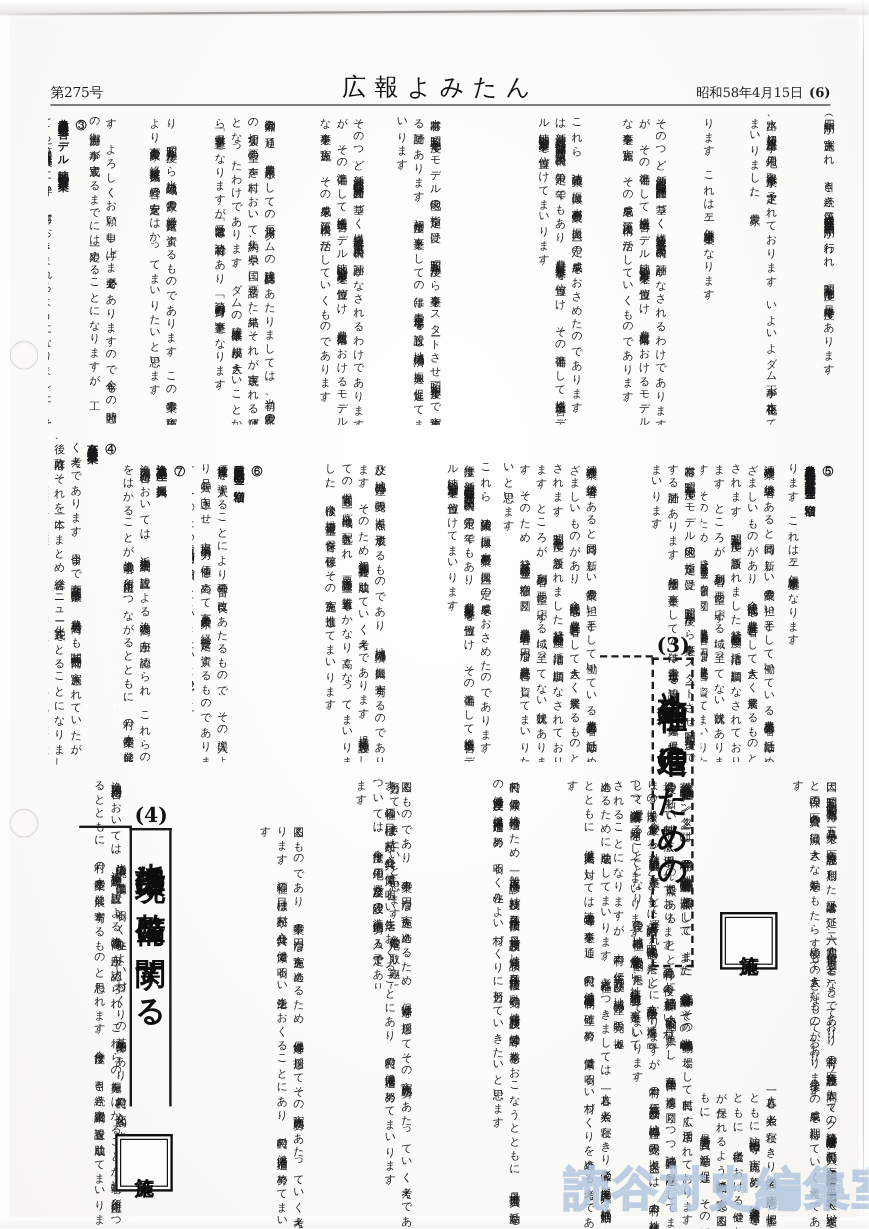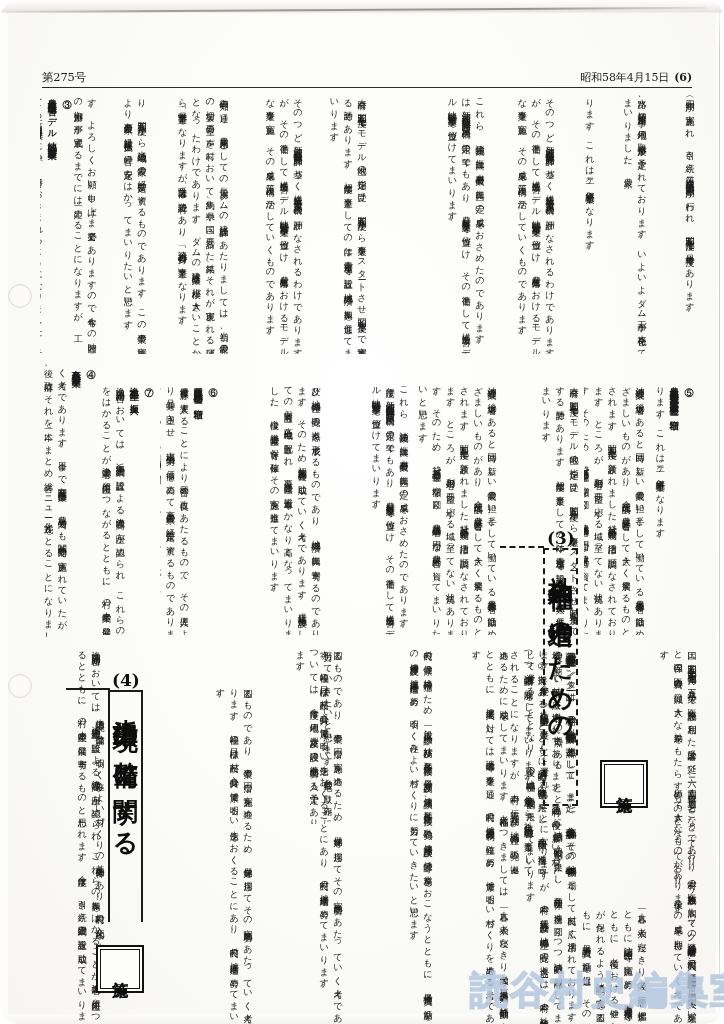--- a/index.html
+++ b/index.html
@@ -13,21 +13,20 @@
   }
 
   
   .page {
     position: relative;
     width: 724px;
     height: 1024px;
     overflow: hidden;
     background: #fdfdfb;
     box-sizing: border-box;
-    border-radius: 19px;
   }
 
   
   .scan-top-shadow {
     position: absolute;
     left: 0; top: 0;
     width: 724px; height: 14px;
     background: linear-gradient(180deg, #ffffff 0%, #f0efec 55%, #e3e1dc 80%, #fdfdfb 100%);
     opacity: .9;
   }
@@ -249,20 +248,21 @@
   <div class="scan-top-shadow"></div>
   <div class="scan-top-line"></div>
   <div class="scan-right-line"></div>
   <div class="scan-bottom-shadow"></div>
 
   <div class="hole" style="left:8px; top:284px;"></div>
   <div class="hole" style="left:8px; top:674px;"></div>
 
   <div class="masthead">
     <div class="issue-no">第275号</div>
+    <div class="masthead-title">広報よみたん</div>
     <div class="pub-date">
       <span>昭和58年4月15日</span><span class="pg">(6)</span>
     </div>
     <div class="masthead-rule"></div>
   </div>
 
   <div class="body-area">
 
     <div class="vcol" style="left:0px; top:0px; height:262px; width:34px;">
       <span class="num">③</span><br>

